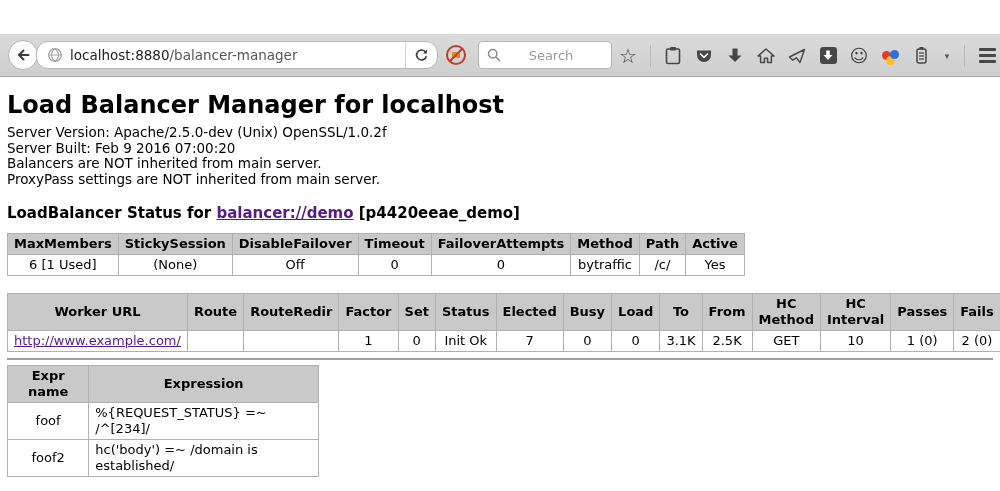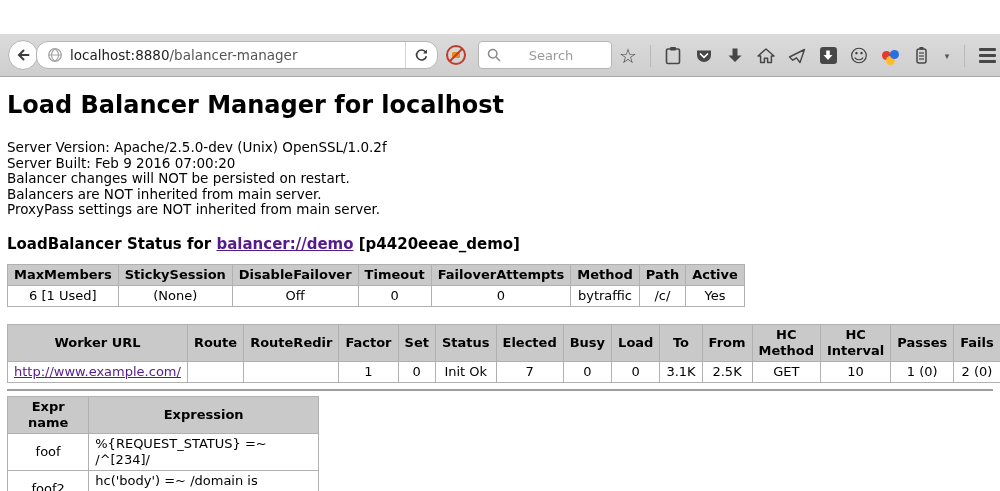--- a/index.html
+++ b/index.html
@@ -57,21 +57,21 @@
   .dots span { position:absolute; width:9px; height:9px; border-radius:50%; }
   .dots .d1 { background:#e23b2e; left:1px; top:4px; }
   .dots .d2 { background:#fdbc2e; left:5px; top:9px; }
   .dots .d3 { background:#2d6fe0; left:9px; top:3px; }
   .hamb { display:flex; flex-direction:column; gap:3px; }
   .hamb i { width:17px; height:3px; background:#474747; border-radius:1px; }
 
   
   .content { position:absolute; top:77px; left:0; width:1000px; height:414px;
              background:#fff; padding:0 7px; color:#000; }
-  h1 { font-size:24px; font-weight:bold; margin:14px 0 21px 0; }
+  h1 { font-size:24px; font-weight:bold; margin:14px 0 6px 0; }
   .info-line { font-size:13.5px; line-height:15.6px; }
   h3.status { font-size:15px; font-weight:bold; margin:17px 0 11px 0; }
   h3.status a { color:#551a8b; }
   table { border-collapse:collapse; font-size:13px; }
   th, td { border:1px solid #b0b0b0; padding:2px 6px; text-align:center; line-height:16px; }
   th { background:#c9c9c9; font-weight:bold; }
   table { border:1px solid #9a9a9a; }
   .t-balancer { width:617px; }
   .t-workers  { width:962px; margin-top:17px; }
   .t-health   { width:312px; }
@@ -196,21 +196,20 @@
 
     </div>
   </div>
 
   <div class="content">
     <h1>Load Balancer Manager for localhost</h1>
 
     <div>
       <div class="info-line">Server Version: Apache/2.5.0-dev (Unix) OpenSSL/1.0.2f</div>
       <div class="info-line">Server Built: Feb 9 2016 07:00:20</div>
-      <div class="info-line">Balancer changes will NOT be persisted on restart.</div>
       <div class="info-line">Balancers are NOT inherited from main server.</div>
       <div class="info-line">ProxyPass settings are NOT inherited from main server.</div>
     </div>
 
     <h3 class="status"><span>LoadBalancer Status for </span><a href="#" class="plink">balancer://demo</a><span> [p4420eeae_demo]</span></h3>
 
     <table class="t-balancer">
       <tbody>
           <tr>
         <th>MaxMembers</th>

